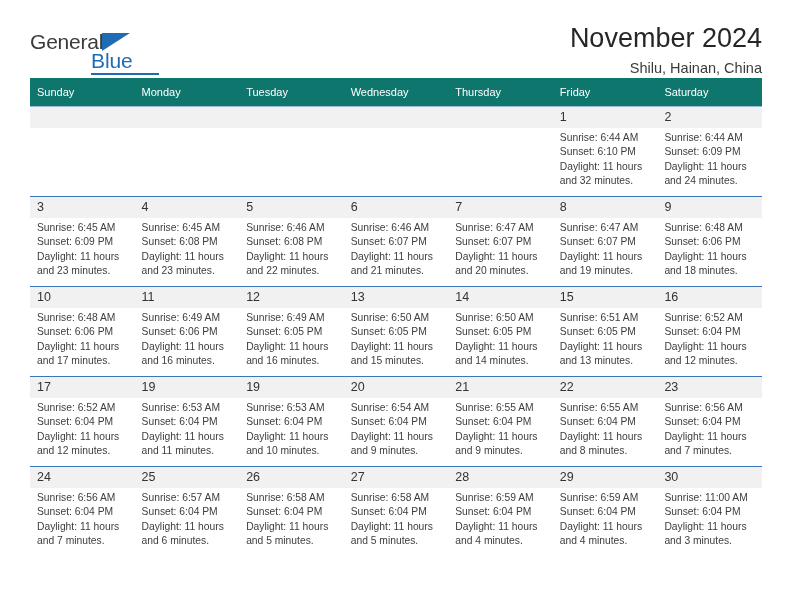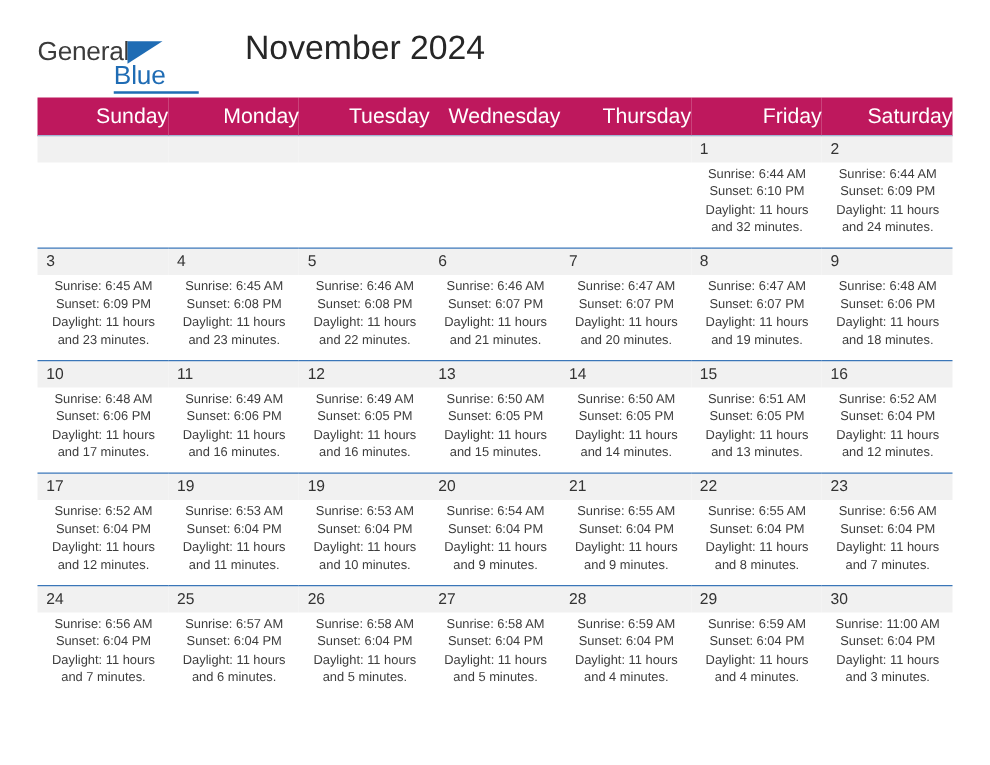--- a/index.html
+++ b/index.html
@@ -19,20 +19,21 @@
     width: 792px;
     height: 612px;
     box-sizing: border-box;
     padding: 0 30px;
   }
 
   
   .header {
     display: flex;
     align-items: flex-start;
+    justify-content: space-between;
     height: 78px;
     padding-top: 20px;
     box-sizing: border-box;
   }
   .logo {
     position: relative;
     width: 130px;
     height: 52px;
     margin-left: 0px;
     margin-top: 10px;
@@ -91,25 +92,25 @@
     margin-top: 3px;
   }
 
   
   .calendar {
     width: 732px;
     border-collapse: collapse;
     table-layout: fixed;
   }
   .calendar th {
-    background: #be185d;
+    background: #0f766e;
     color: #ffffff;
     font-weight: normal;
-    font-size: 17px;
-    text-align: right;
+    font-size: 11px;
+    text-align: left;
     padding: 5px 0 5px 7px;
     height: 18px;
     vertical-align: middle;
   }
   .calendar td {
     vertical-align: top;
     padding: 0;
     border-top: 1.3px solid #3a76b8;
     height: 90px;
     box-sizing: border-box;
@@ -126,21 +127,20 @@
     line-height: 13px;
   }
   .daynum.empty {
     color: transparent;
   }
   .details {
     padding: 3px 6px 0 7px;
     font-size: 10.3px;
     line-height: 14.4px;
     color: #3d3d3d;
-    text-align: center;
   }
   .details div {
     white-space: nowrap;
   }
 </style>
 </head>
 <body>
 
 <div class="page">
 
@@ -148,20 +148,21 @@
 
     <div class="logo">
       <span class="logo-general">General</span>
       <span class="logo-tri"></span>
       <span class="logo-blue">Blue</span>
       <span class="logo-underline"></span>
     </div>
 
     <div class="titles">
       <div class="cal-title">November 2024</div>
+      <div class="cal-subtitle">Shilu, Hainan, China</div>
     </div>
 
   </div>
 
   <table class="calendar">
     <thead>
       <tr id="weekday-row">
           <th>Sunday</th>
           <th>Monday</th>
           <th>Tuesday</th>

